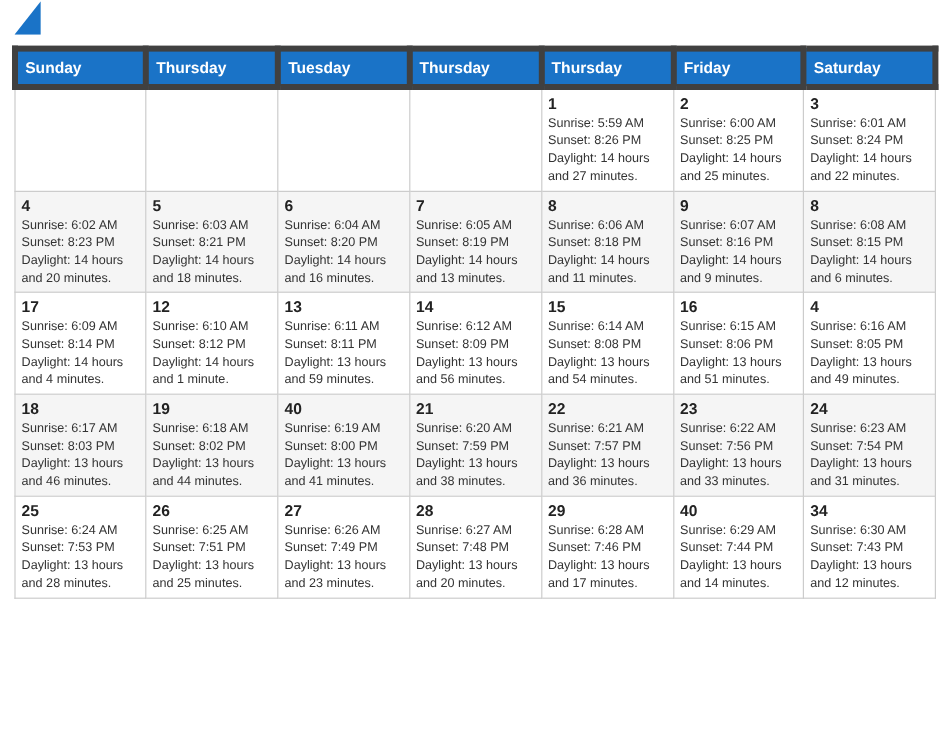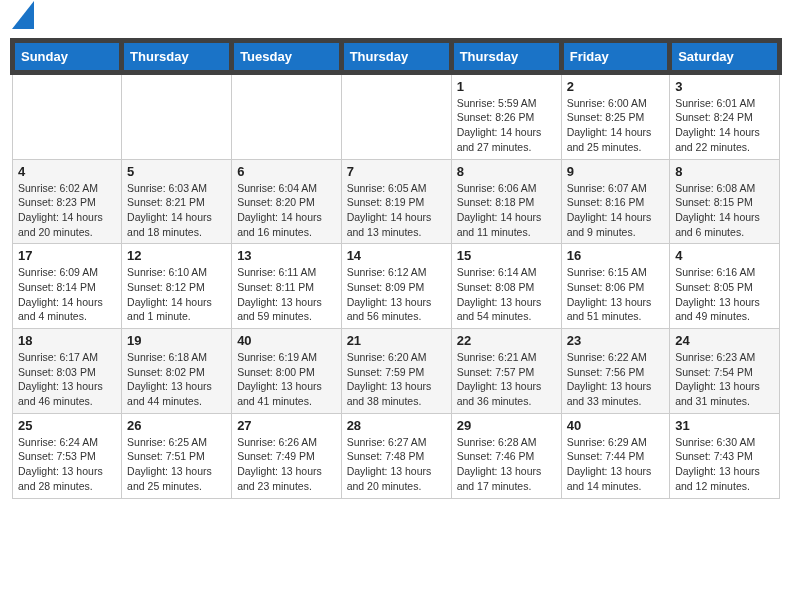--- a/index.html
+++ b/index.html
@@ -244,18 +244,18 @@
         </td>
         <td>
           <span class="day-number">29</span>
           <div class="day-info">Sunrise: 6:28 AM<br>Sunset: 7:46 PM<br>Daylight: 13 hours and 17 minutes.</div>
         </td>
         <td>
           <span class="day-number">40</span>
           <div class="day-info">Sunrise: 6:29 AM<br>Sunset: 7:44 PM<br>Daylight: 13 hours and 14 minutes.</div>
         </td>
         <td>
-          <span class="day-number">31</span>
+          <span class="day-number">34</span>
           <div class="day-info">Sunrise: 6:30 AM<br>Sunset: 7:43 PM<br>Daylight: 13 hours and 12 minutes.</div>
         </td>
       </tr>
     </tbody>
 </table>
 
 </body></html>

